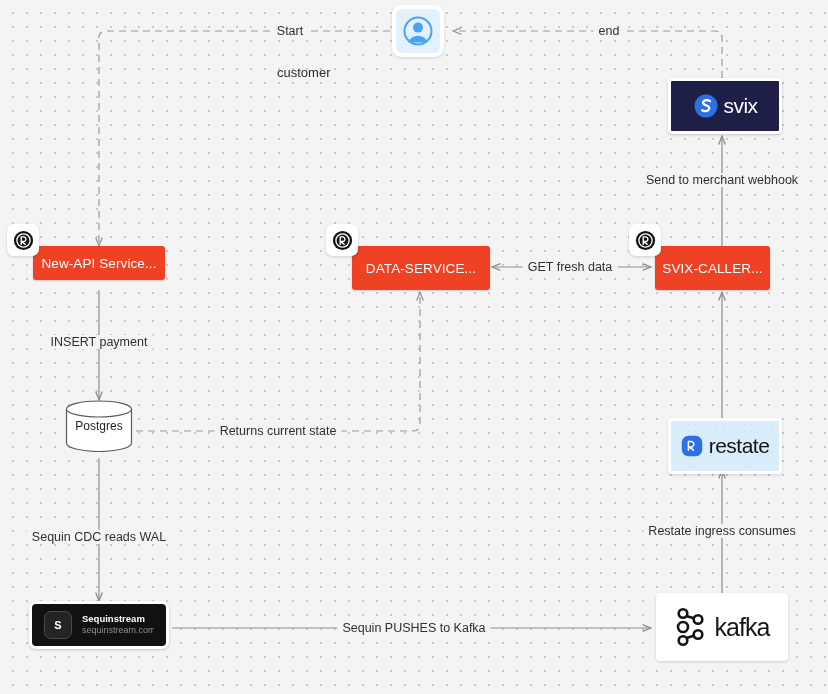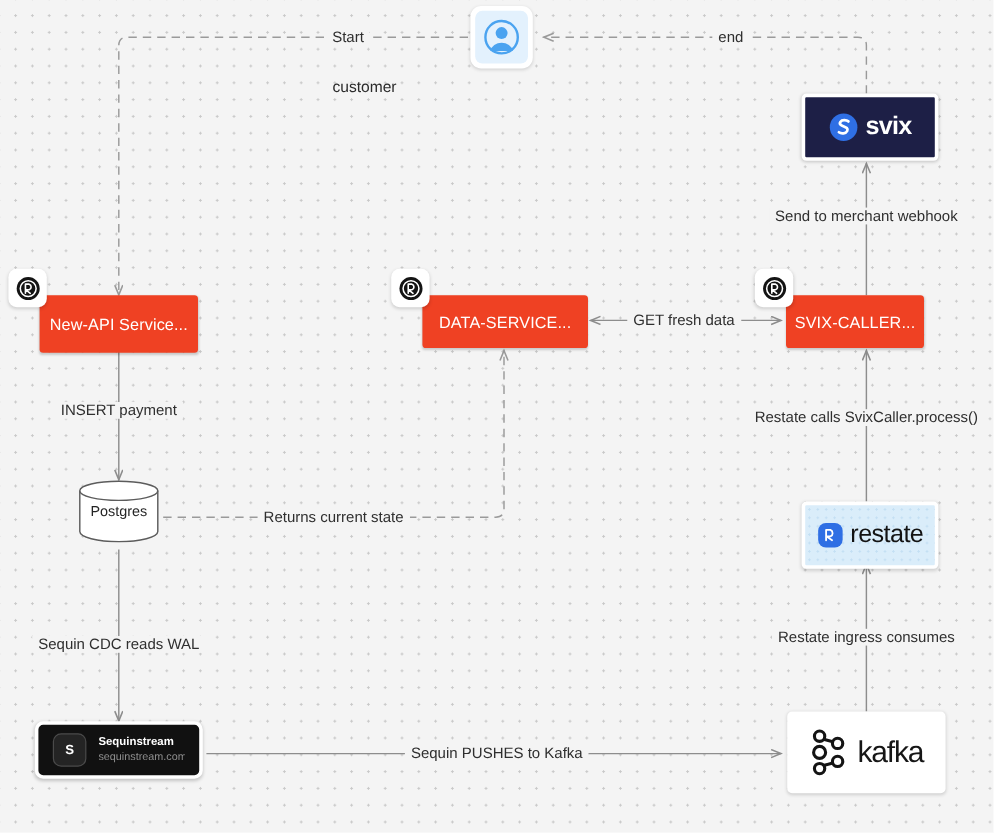--- a/index.html
+++ b/index.html
@@ -95,21 +95,21 @@
     display: flex;
     align-items: center;
     justify-content: center;
     gap: 5px;
     box-shadow: 0 1px 3px rgba(0,0,0,0.2);
     border: 3px solid #ffffff;
   }
   .svix-word {
     color: #ffffff;
     font-size: 21px;
-    font-weight: bold;
+    font-weight: normal;
     letter-spacing: -0.6px;
   }
 
   
   .restate-box {
     width: 108px;
     height: 50px;
     background: #daedfa;
     background-image: radial-gradient(circle, #c3dff3 0.8px, transparent 1px);
     background-size: 7px 7px;
@@ -255,21 +255,21 @@
     <div class="svix-box">
       <svg width="26" height="26" viewBox="0 0 26 26">
         <circle cx="13" cy="13" r="11.5" fill="#2f6fe4"></circle>
         <path d="M17,8.2 C15.4,6.9 11.6,6.7 10.3,8.6 C9.0,10.5 11.3,11.7 13.2,12.4
                  C15.1,13.1 17.0,14.0 16.0,16.2 C15.0,18.4 11.0,18.6 9.1,17.2" fill="none" stroke="#ffffff" stroke-width="2.3" stroke-linecap="round"></path>
       </svg>
       <span class="svix-word">svix</span>
     </div>
   </div>
 
-  <div class="node svc" style="left:33px; top:246px; width:132px; height:48px;">
+  <div class="node svc" style="left:33px; top:246px; width:132px; height:34px;">
     <div class="svc-badge">
       <svg width="21" height="21" viewBox="0 0 21 21">
         <circle cx="10.5" cy="10.5" r="9.6" fill="#141414"></circle>
         <circle cx="10.5" cy="10.5" r="6.6" fill="none" stroke="#ffffff" stroke-width="1.3"></circle>
         <path d="M8.2,14.4 L8.2,6.8 L11.3,6.8 A2.5,2.5 0 0 1 11.3,11.5 L8.6,11.5 L12.2,14.4" fill="none" stroke="#ffffff" stroke-width="1.35" stroke-linejoin="round" stroke-linecap="round"></path>
       </svg>
     </div>
     <span>New-API Service...</span>
   </div>
 
@@ -338,19 +338,18 @@
       </svg>
       <span class="kafka-word">kafka</span>
     </div>
   </div>
 
   <div class="elabel" style="left:245px; top:31px;margin-left:45px;">Start</div>
   <div class="elabel" style="left:585px; top:31px;margin-left:24px;">end</div>
   <div class="elabel" style="left:99px; top:342px;">INSERT payment</div>
   <div class="elabel" style="left:278px; top:431px;">Returns current state</div>
   <div class="elabel" style="left:570px; top:267px;">GET fresh data</div>
-  <div class="elabel" style="left:722px; top:348px;">Restate calls SvixCaller.process()</div>
   <div class="elabel" style="left:722px; top:180px;">Send to merchant webhook</div>
   <div class="elabel" style="left:99px; top:537px;">Sequin CDC reads WAL</div>
   <div class="elabel" style="left:414px; top:628px;">Sequin PUSHES to Kafka</div>
   <div class="elabel" style="left:722px; top:531px;">Restate ingress consumes</div>
 
 </div>
 
 </body></html>

